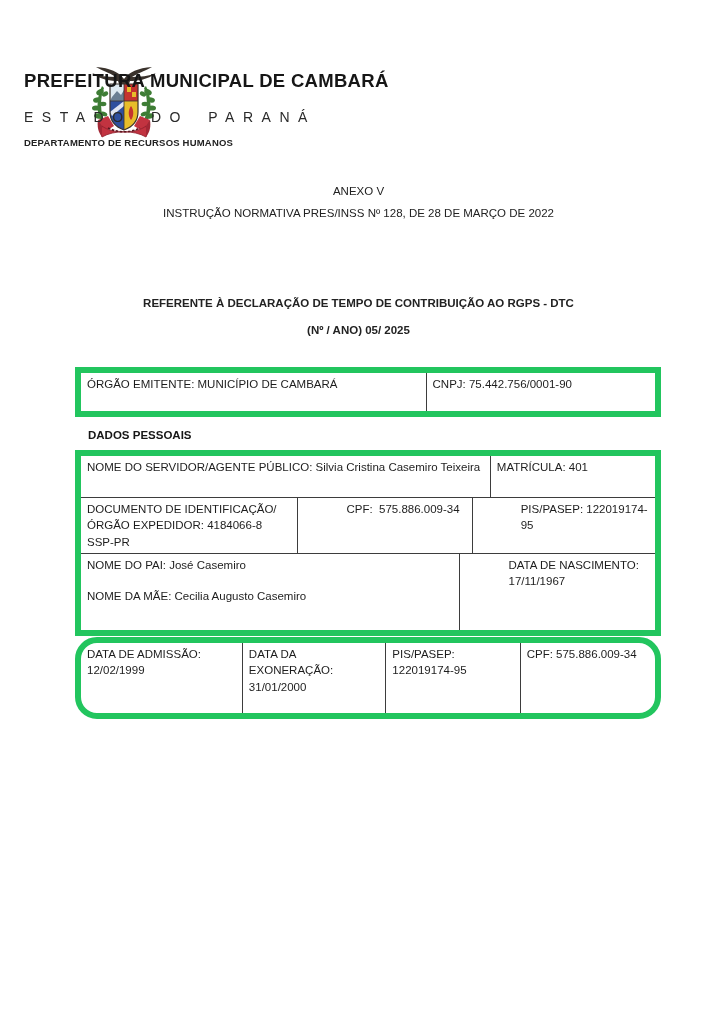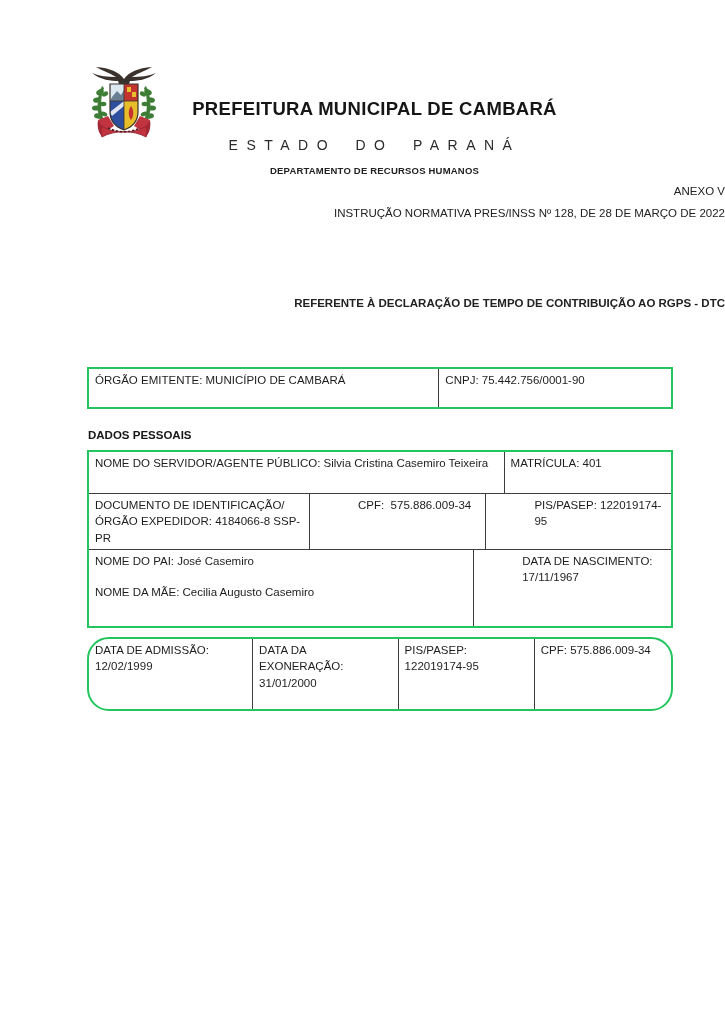--- a/index.html
+++ b/index.html
@@ -4,34 +4,34 @@
 <style>
   html,body { margin:0; padding:0; background:#e8e8e8; }
   .page {
     position:relative; width:725px; height:1024px; margin:0 auto;
     background:#ffffff; overflow:hidden;
     font-family:"Liberation Sans","DejaVu Sans",sans-serif;
     color:#1f1f1f;
   }
   
   .logo { position:absolute; left:88px; top:64px; width:72px; height:84px; }
-  .letterhead { position:absolute; left:24px; right:0; top:98px; text-align:center; }
+  .letterhead { position:absolute; left:24px; right:0; top:70px; text-align:left; }
   .h-title { font-size:18.5px; font-weight:bold; letter-spacing:0.3px; color:#161616; }
   .h-state { font-size:14px; letter-spacing:8.5px; word-spacing:7px; margin-top:17px; color:#2a2a2a; }
   .h-addr  { font-size:9px; margin-top:2px; color:#333; }
   .h-dept  { font-size:9.5px; font-weight:bold; margin-top:12px; letter-spacing:0.2px; color:#222; }
   
-  .tline { position:absolute; left:0; right:0; text-align:right; font-size:11.5px; color:#222; }
+  .tline { position:absolute; left:0; right:8px; text-align:center; font-size:11.5px; color:#222; }
   .t-anexo     { top:185px; }
   .t-instrucao { top:207px; }
   .t-relacao   { top:255px; font-weight:bold; }
   .t-referente { top:297px; font-weight:bold; }
   .t-numero    { top:324px; font-weight:bold; }
   
-  .tbl { position:absolute; left:87px; width:586px; border:2px solid #22c55e; box-sizing:border-box; background:#fff; }
+  .tbl { position:absolute; left:75px; width:586px; border:6px solid #22c55e; box-sizing:border-box; background:#fff; }
   .row { display:flex; align-items:stretch; }
   .row + .row { border-top:1px solid #3d3d3d;gap:42px; }
   .cell {
     box-sizing:border-box; padding:3px 6px 3px 6px;
     font-size:11.5px; line-height:1.42; color:#1d1d1d;
     border-right:1px solid #3d3d3d; overflow:hidden;
   }
   .cell:last-child { border-right:none; }
   .pre { white-space:pre-wrap; }
   .tbl-emitente { top:367px; }
@@ -113,20 +113,21 @@
 
   <div class="letterhead">
     <div class="h-title">PREFEITURA MUNICIPAL DE CAMBARÁ</div>
     <div class="h-state">ESTADO DO PARANÁ</div>
     <div class="h-dept">DEPARTAMENTO DE RECURSOS HUMANOS</div>
   </div>
 
   <div class="tline t-anexo">ANEXO V</div>
   <div class="tline t-instrucao">INSTRUÇÃO NORMATIVA PRES/INSS Nº 128, DE 28 DE MARÇO DE 2022</div>
   <div class="tline t-referente">REFERENTE À DECLARAÇÃO DE TEMPO DE CONTRIBUIÇÃO AO RGPS - DTC</div>
+  <div class="tline t-numero">(Nº / ANO) 05/ 2025</div>
 
   <div class="tbl tbl-emitente">
     <div class="row">
       <div class="cell te-c1">ÓRGÃO EMITENTE: MUNICÍPIO DE CAMBARÁ</div>
       <div class="cell te-c2">CNPJ: 75.442.756/0001-90</div>
     </div>
   </div>
 
   <div class="dp-heading">DADOS PESSOAIS</div>
 

